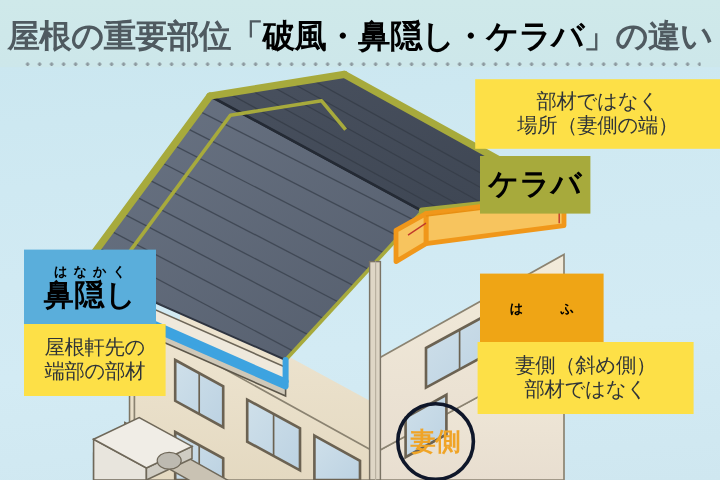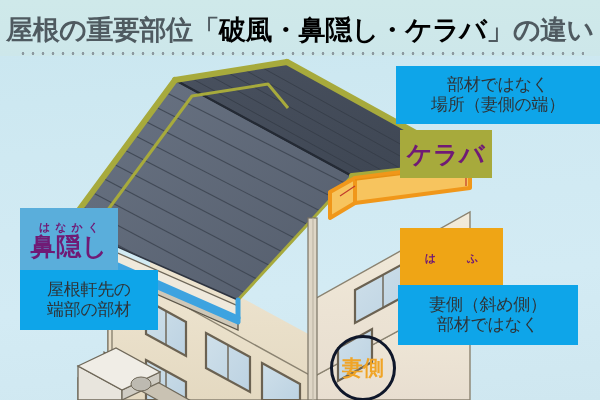--- a/index.html
+++ b/index.html
@@ -37,26 +37,26 @@
 
   
   #art{position:absolute;left:0;top:0;width:600px;height:400px;}
 
   
   .cap{
     position:absolute;box-sizing:border-box;
     display:flex;flex-direction:column;justify-content:center;align-items:center;
   }
   .cap-white{
-    background:#0ea5e9;color:#2f3438;
+    background:#fde047;color:#2f3438;
     font-size:17px;line-height:1.18;font-weight:500;
     text-align:right;letter-spacing:-0.3px;
   }
   .cap-tag{
-    color:#701a75;text-align:left;letter-spacing:0px;
+    color:#000000;text-align:left;letter-spacing:0px;
   }
   .cap-tag .furi{
     display:block;font-size:11px;font-weight:bold;line-height:1.1;
     letter-spacing:5px;text-indent:5px;
   }
   .cap-tag .main{
     display:block;font-size:25px;font-weight:bold;line-height:1.05;
     letter-spacing:0.5px;
   }
 
@@ -67,27 +67,27 @@
   }
   #tag-keraba .main{font-size:25px;}
 
   
   #desc-keraba{
     left:396px;top:66px;width:204px;height:58px;
   }
 
   
   #tag-hanakakushi{
-    left:20px;top:208px;width:98px;height:62px;
+    left:20px;top:208px;width:110px;height:62px;
     background:#5aaedb;padding-top:2px;
   }
 
   
   #desc-hanakakushi{
-    left:20px;top:270px;width:138px;height:60px;
+    left:20px;top:270px;width:118px;height:60px;
   }
 
   
   #tag-hafu{
     left:400px;top:228px;width:103px;height:58px;
     background:#efa515;padding-top:2px;
   }
   #tag-hafu .furi{letter-spacing:14px;text-indent:14px;}
 
   

